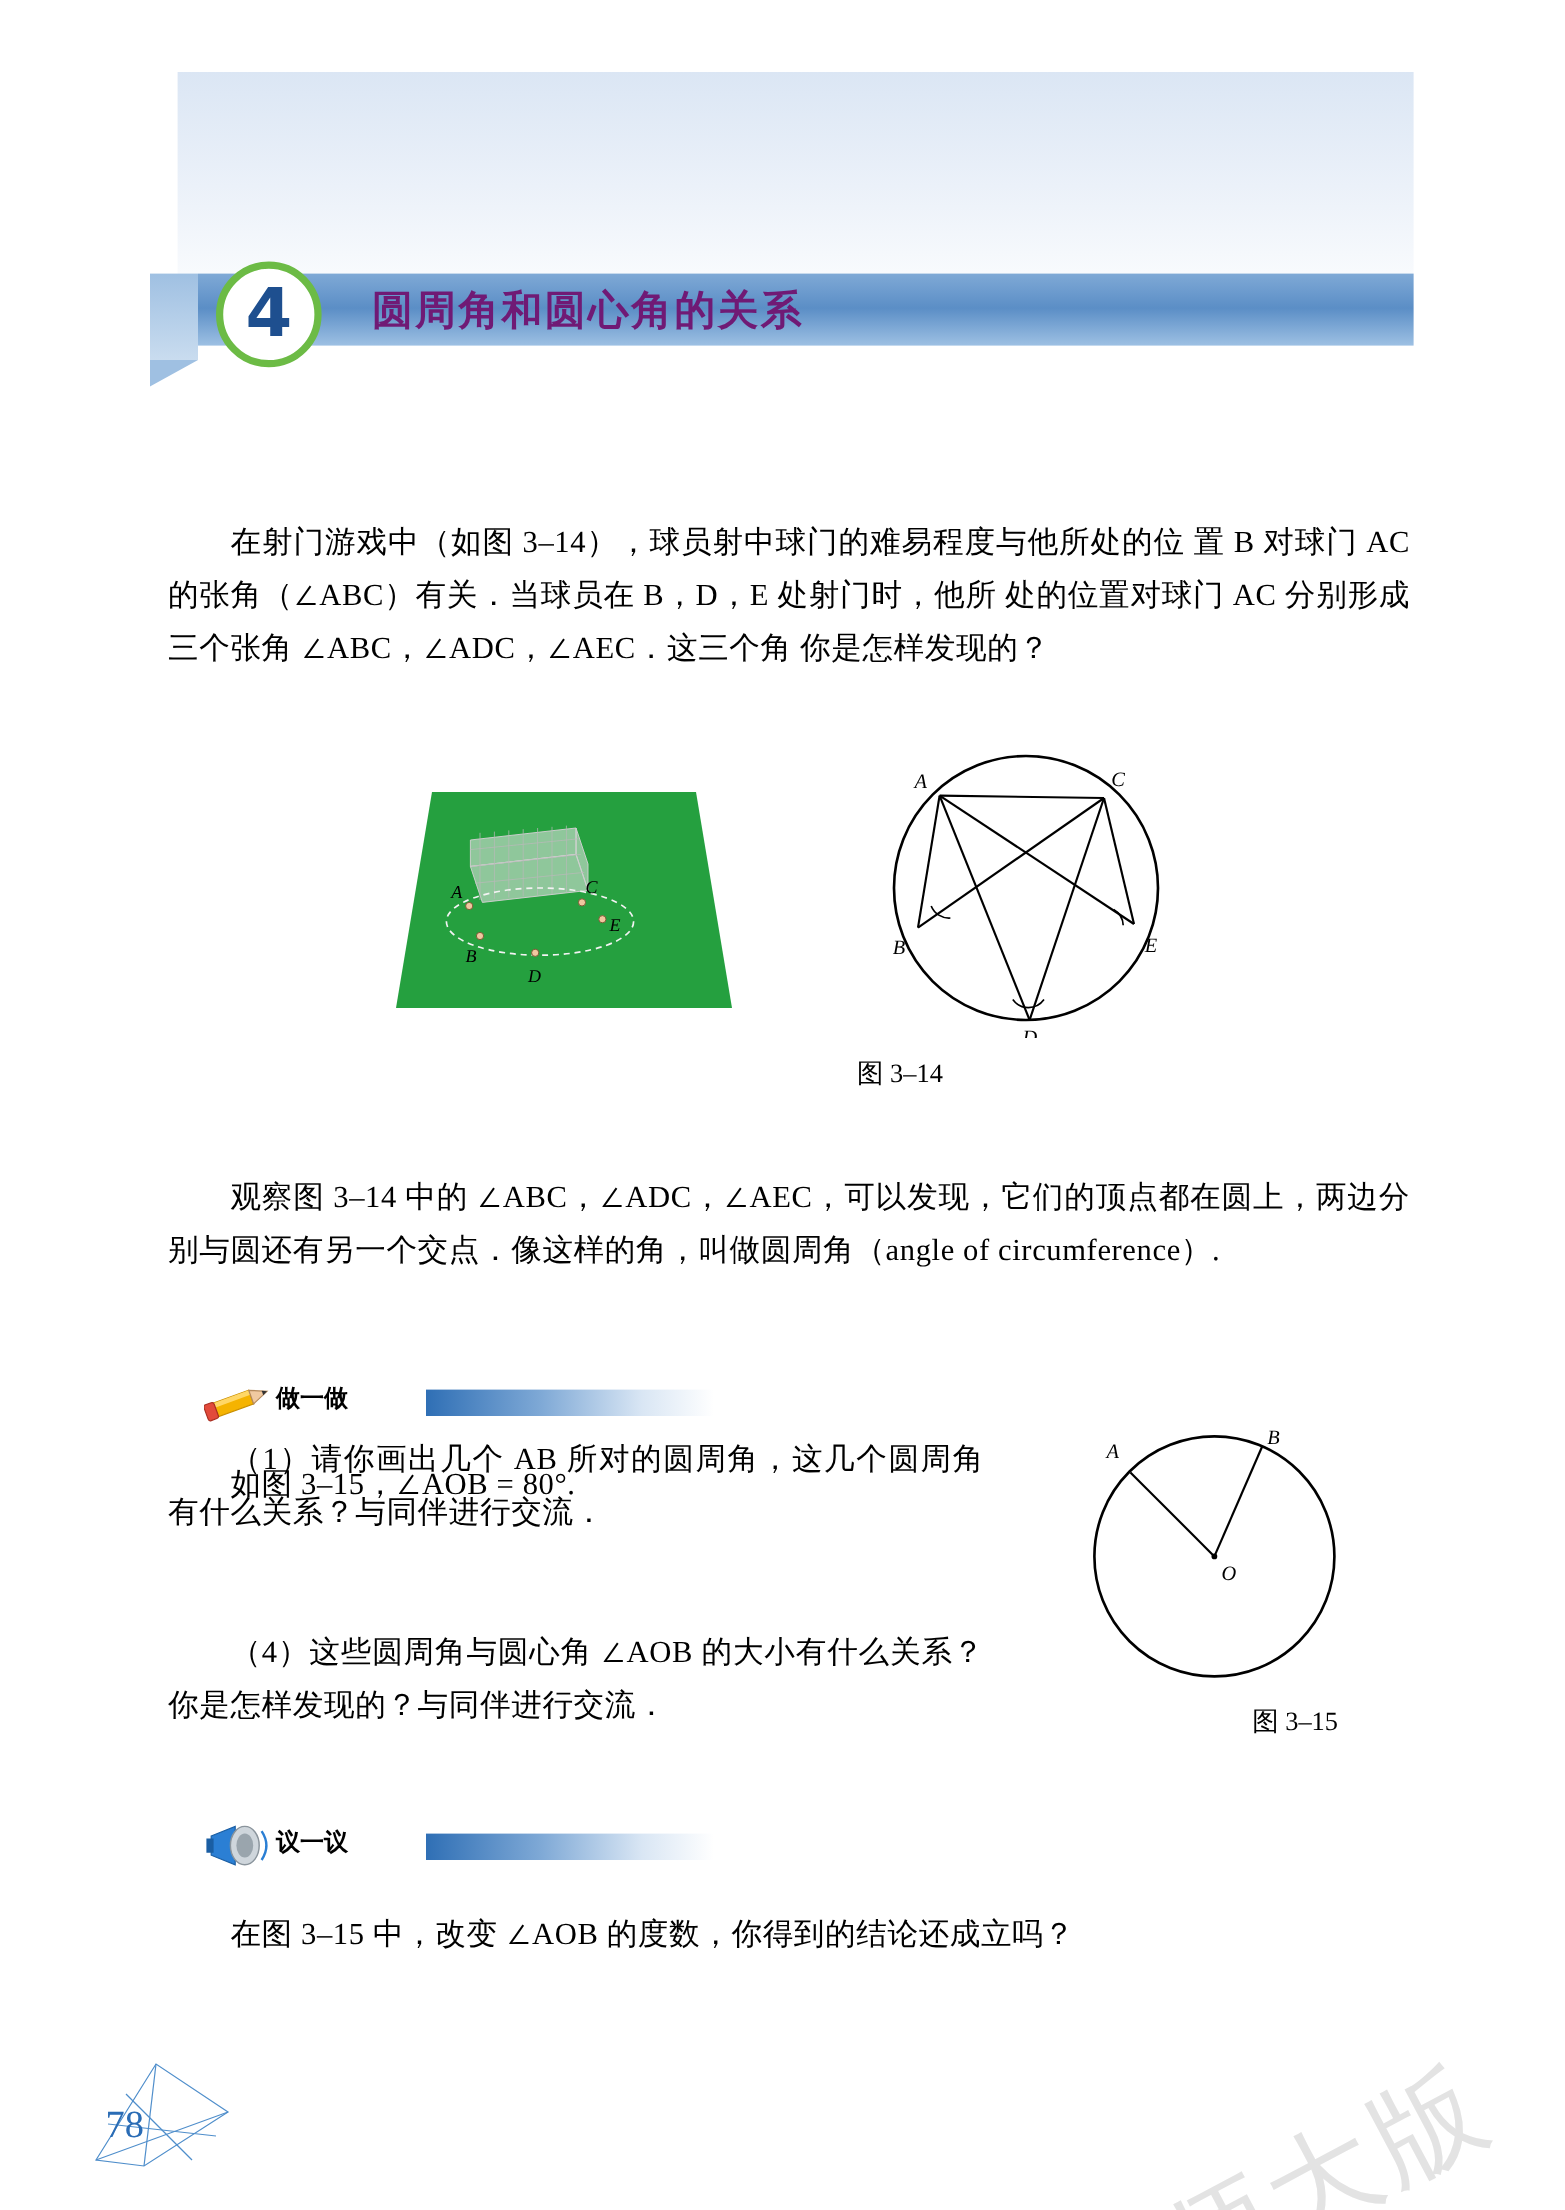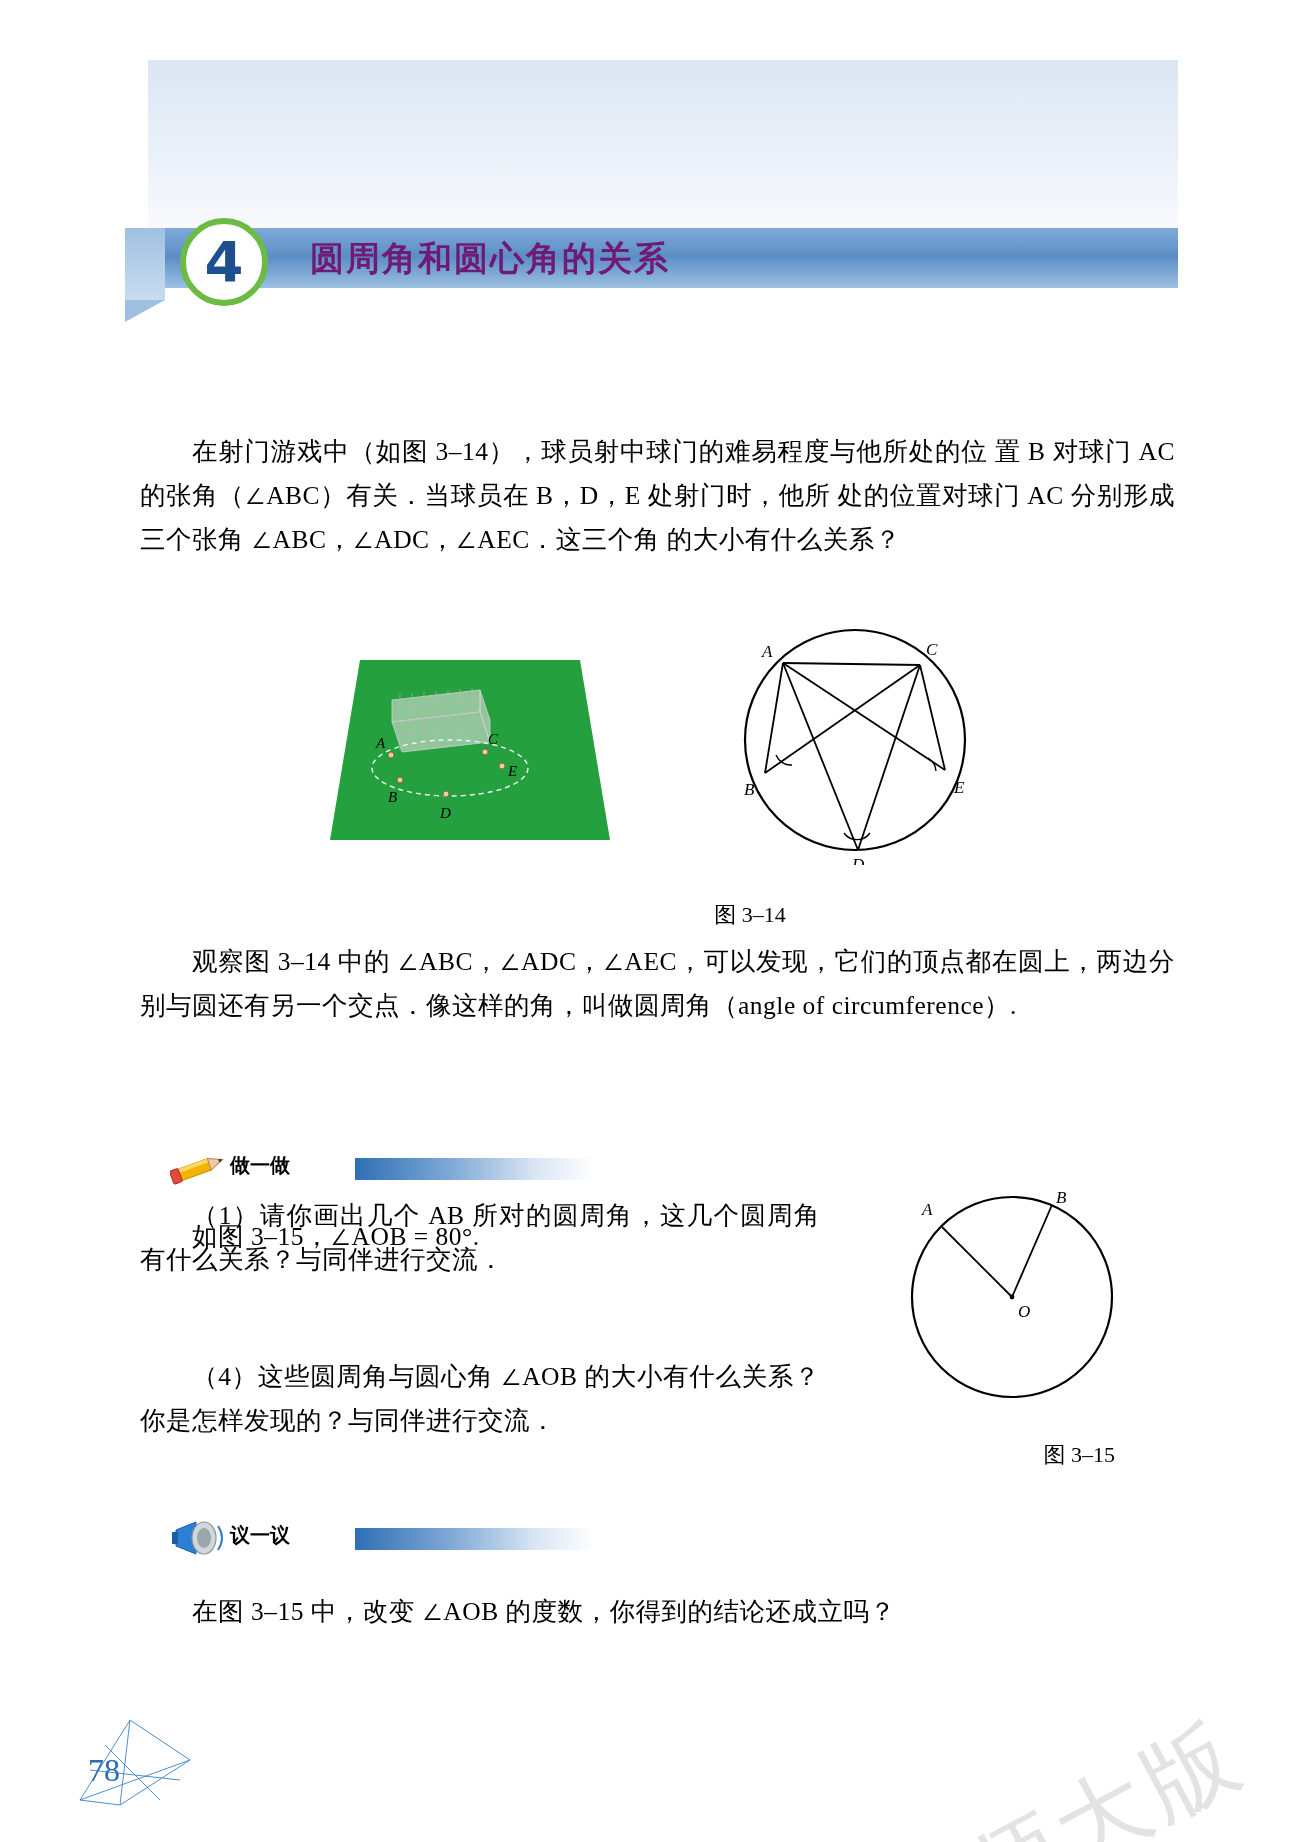--- a/index.html
+++ b/index.html
@@ -89,42 +89,41 @@
   
   .para {
     position: absolute;
     font-size: 25.5px;
     line-height: 44px;
     text-align: justify;
     letter-spacing: 0.5px;
   }
 
   #p-intro { left: 140px; top: 430px; width: 1035px; text-indent: 52px; }
-  #p-observe { left: 140px; top: 940px; width: 1035px; text-indent: 52px; }
+  #p-observe { left: 140px; top: 976px; width: 1035px; text-indent: 52px; }
 
   
   .fig314-pitch {
     position: absolute;
     left: 330px;
     top: 660px;
     width: 280px;
     height: 210px;
   }
   .fig314-circle {
     position: absolute;
     left: 730px;
     top: 615px;
     width: 250px;
     height: 250px;
   }
   .fig-cap {
     position: absolute;
     font-size: 22px;
     font-family: "Liberation Serif", serif;
-    margin-top: 20px;
   }
   #cap314 { left: 650px; top: 880px; width: 200px; text-align: center; }
 
   
   .act-head {
     position: absolute;
     width: 430px;
     height: 40px;
   }
   .act-title {
@@ -207,21 +206,21 @@
   <div class="heading-tail"></div>
   <div class="heading-bar"></div>
   <div class="heading-num">4</div>
   <div class="heading-title">圆周角和圆心角的关系</div>
 </div>
 
 <div class="para" id="p-intro">
   <span>在射门游戏中（如图 3–14），球员射中球门的难易程度与他所处的位</span>
   <span>置 B 对球门 AC 的张角（∠ABC）有关．当球员在 B，D，E 处射门时，他所</span>
   <span>处的位置对球门 AC 分别形成三个张角 ∠ABC，∠ADC，∠AEC．这三个角</span>
-  <span>的大小有什么关系？</span>
+  <span>你是怎样发现的？</span>
 </div>
 
 <div class="fig314-pitch">
   <svg viewBox="0 0 280 210" width="280" height="210">
     <polygon points="30,0 250,0 280,180 0,180" fill="#25a03f"></polygon>
 
     <g stroke="#cfcfcf" stroke-width="0.8" fill="#e8e8e8" fill-opacity="0.55">
       <path d="M62,62 L150,52 L160,82 L72,92 Z"></path>
       <path d="M62,62 L62,40 L150,30 L150,52 Z"></path>
       <path d="M150,30 L160,60 L160,82 L150,52 Z"></path>

